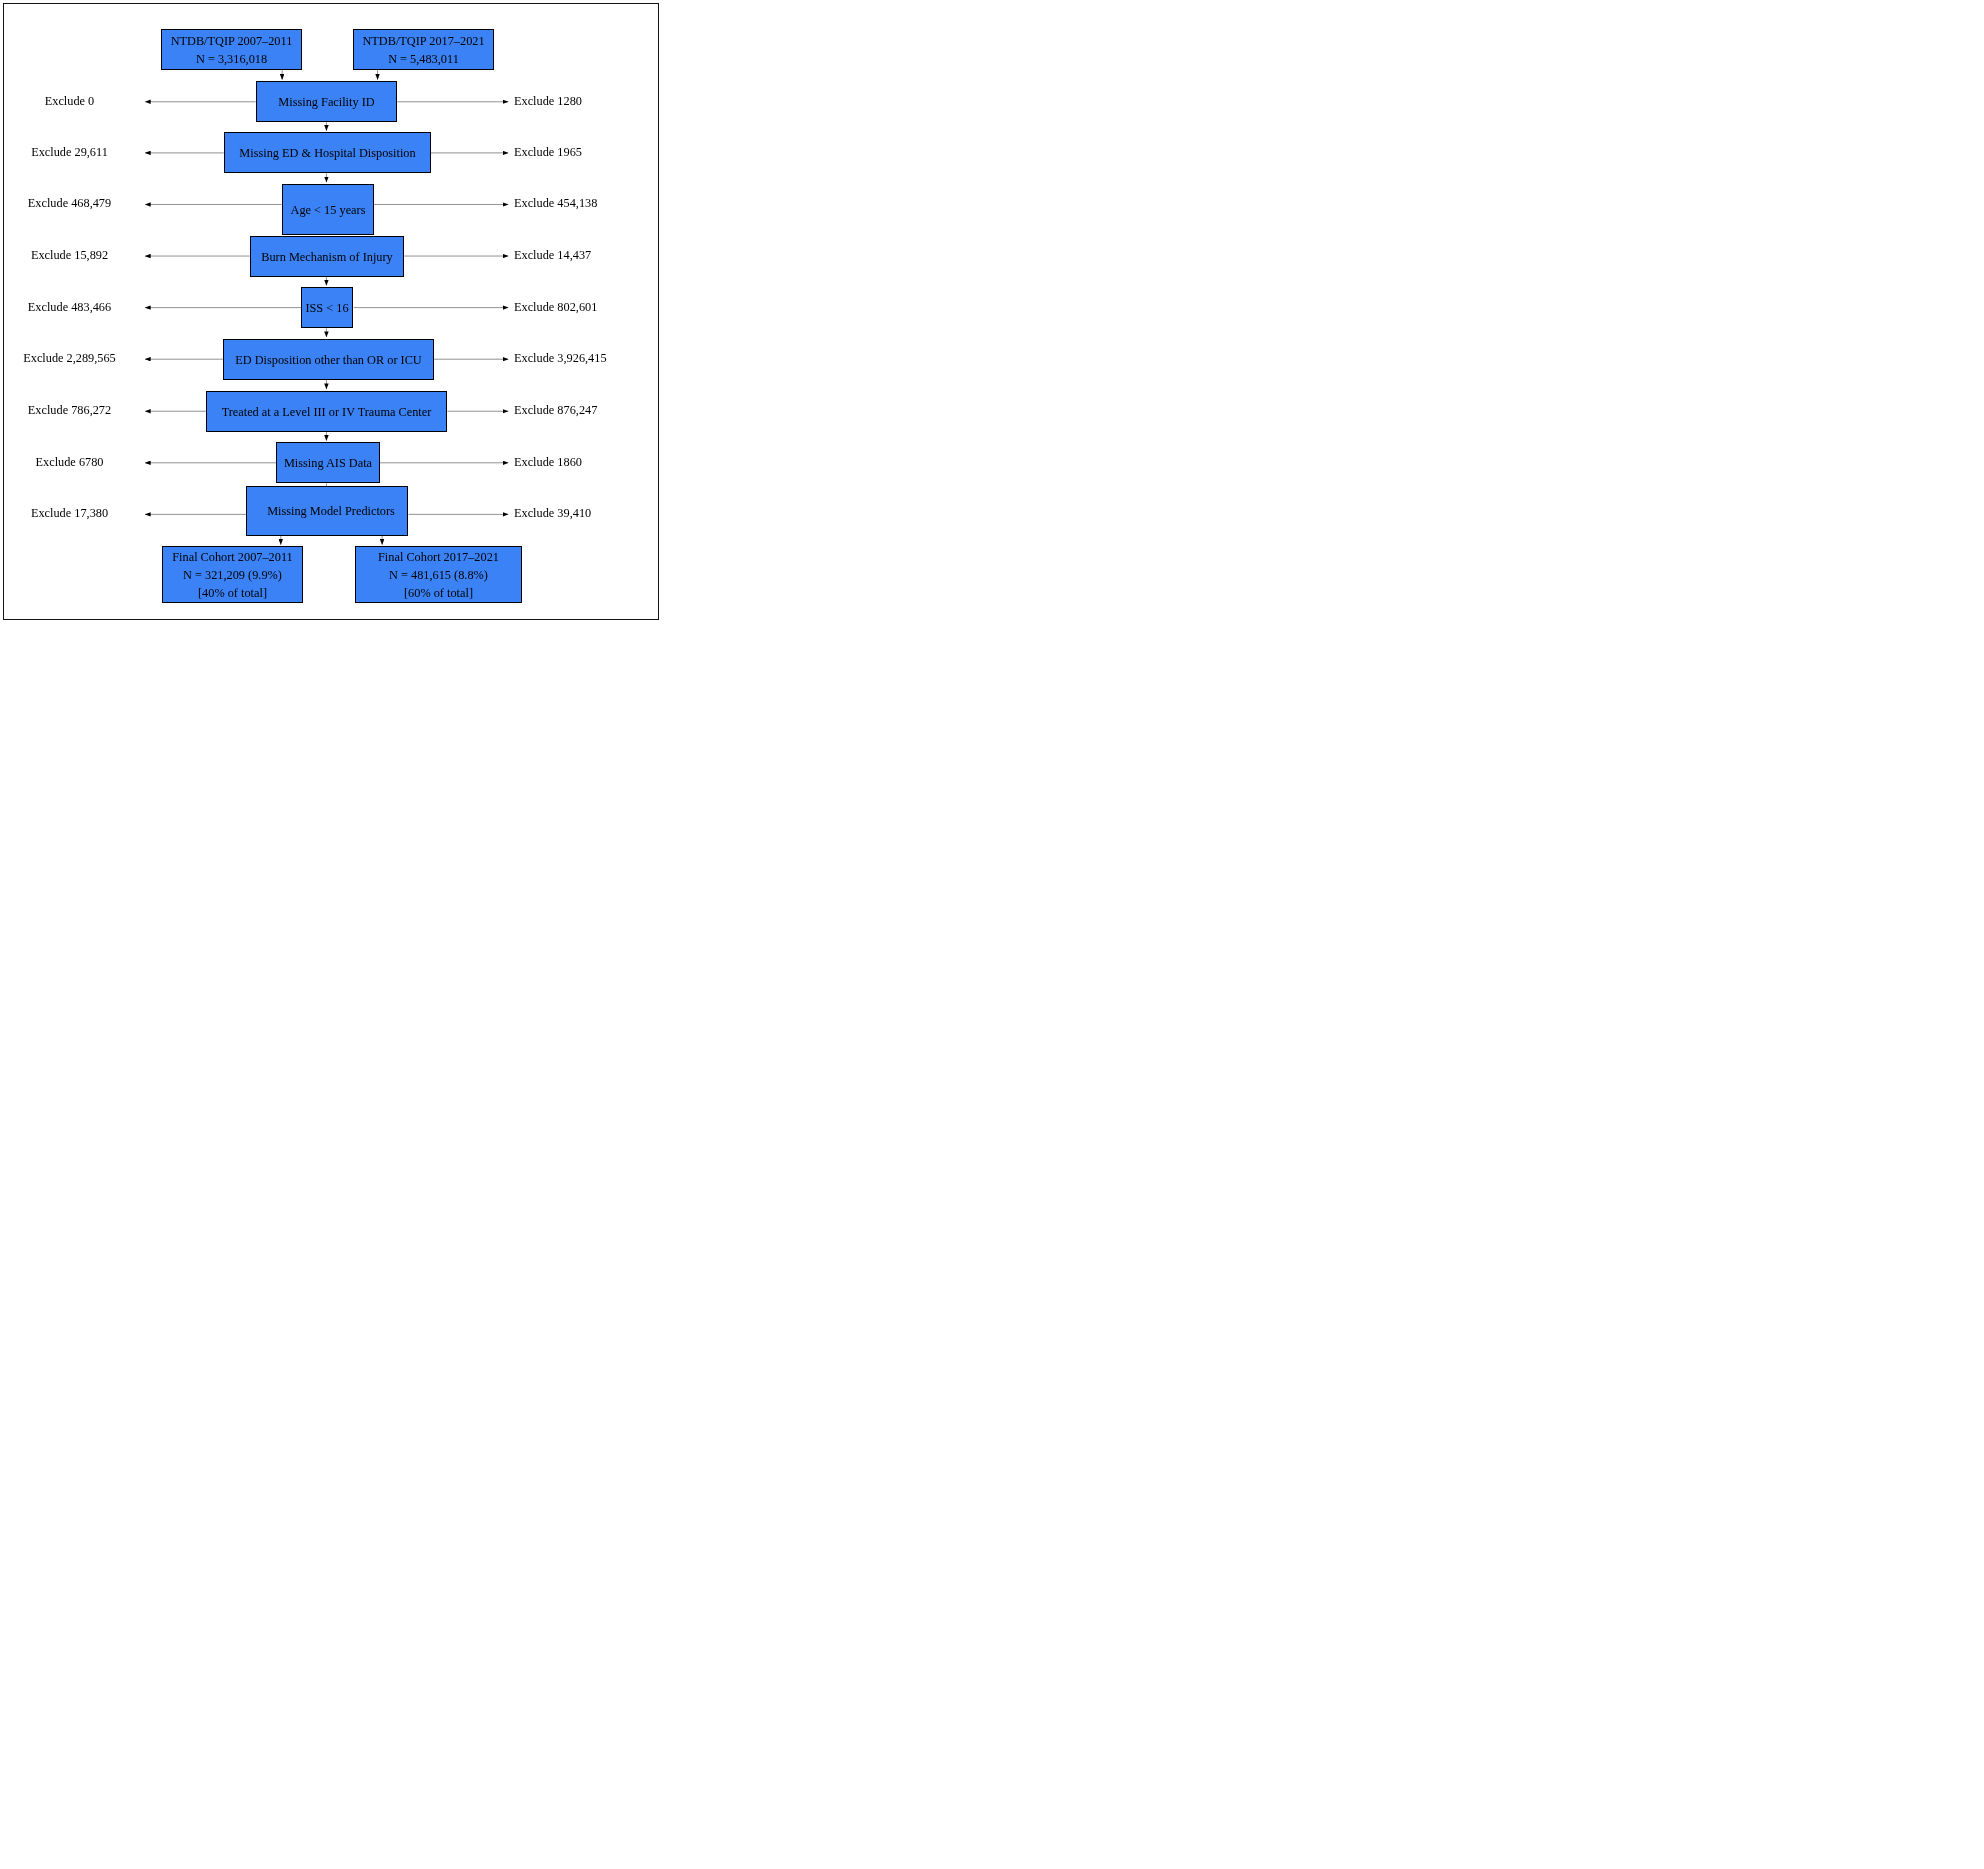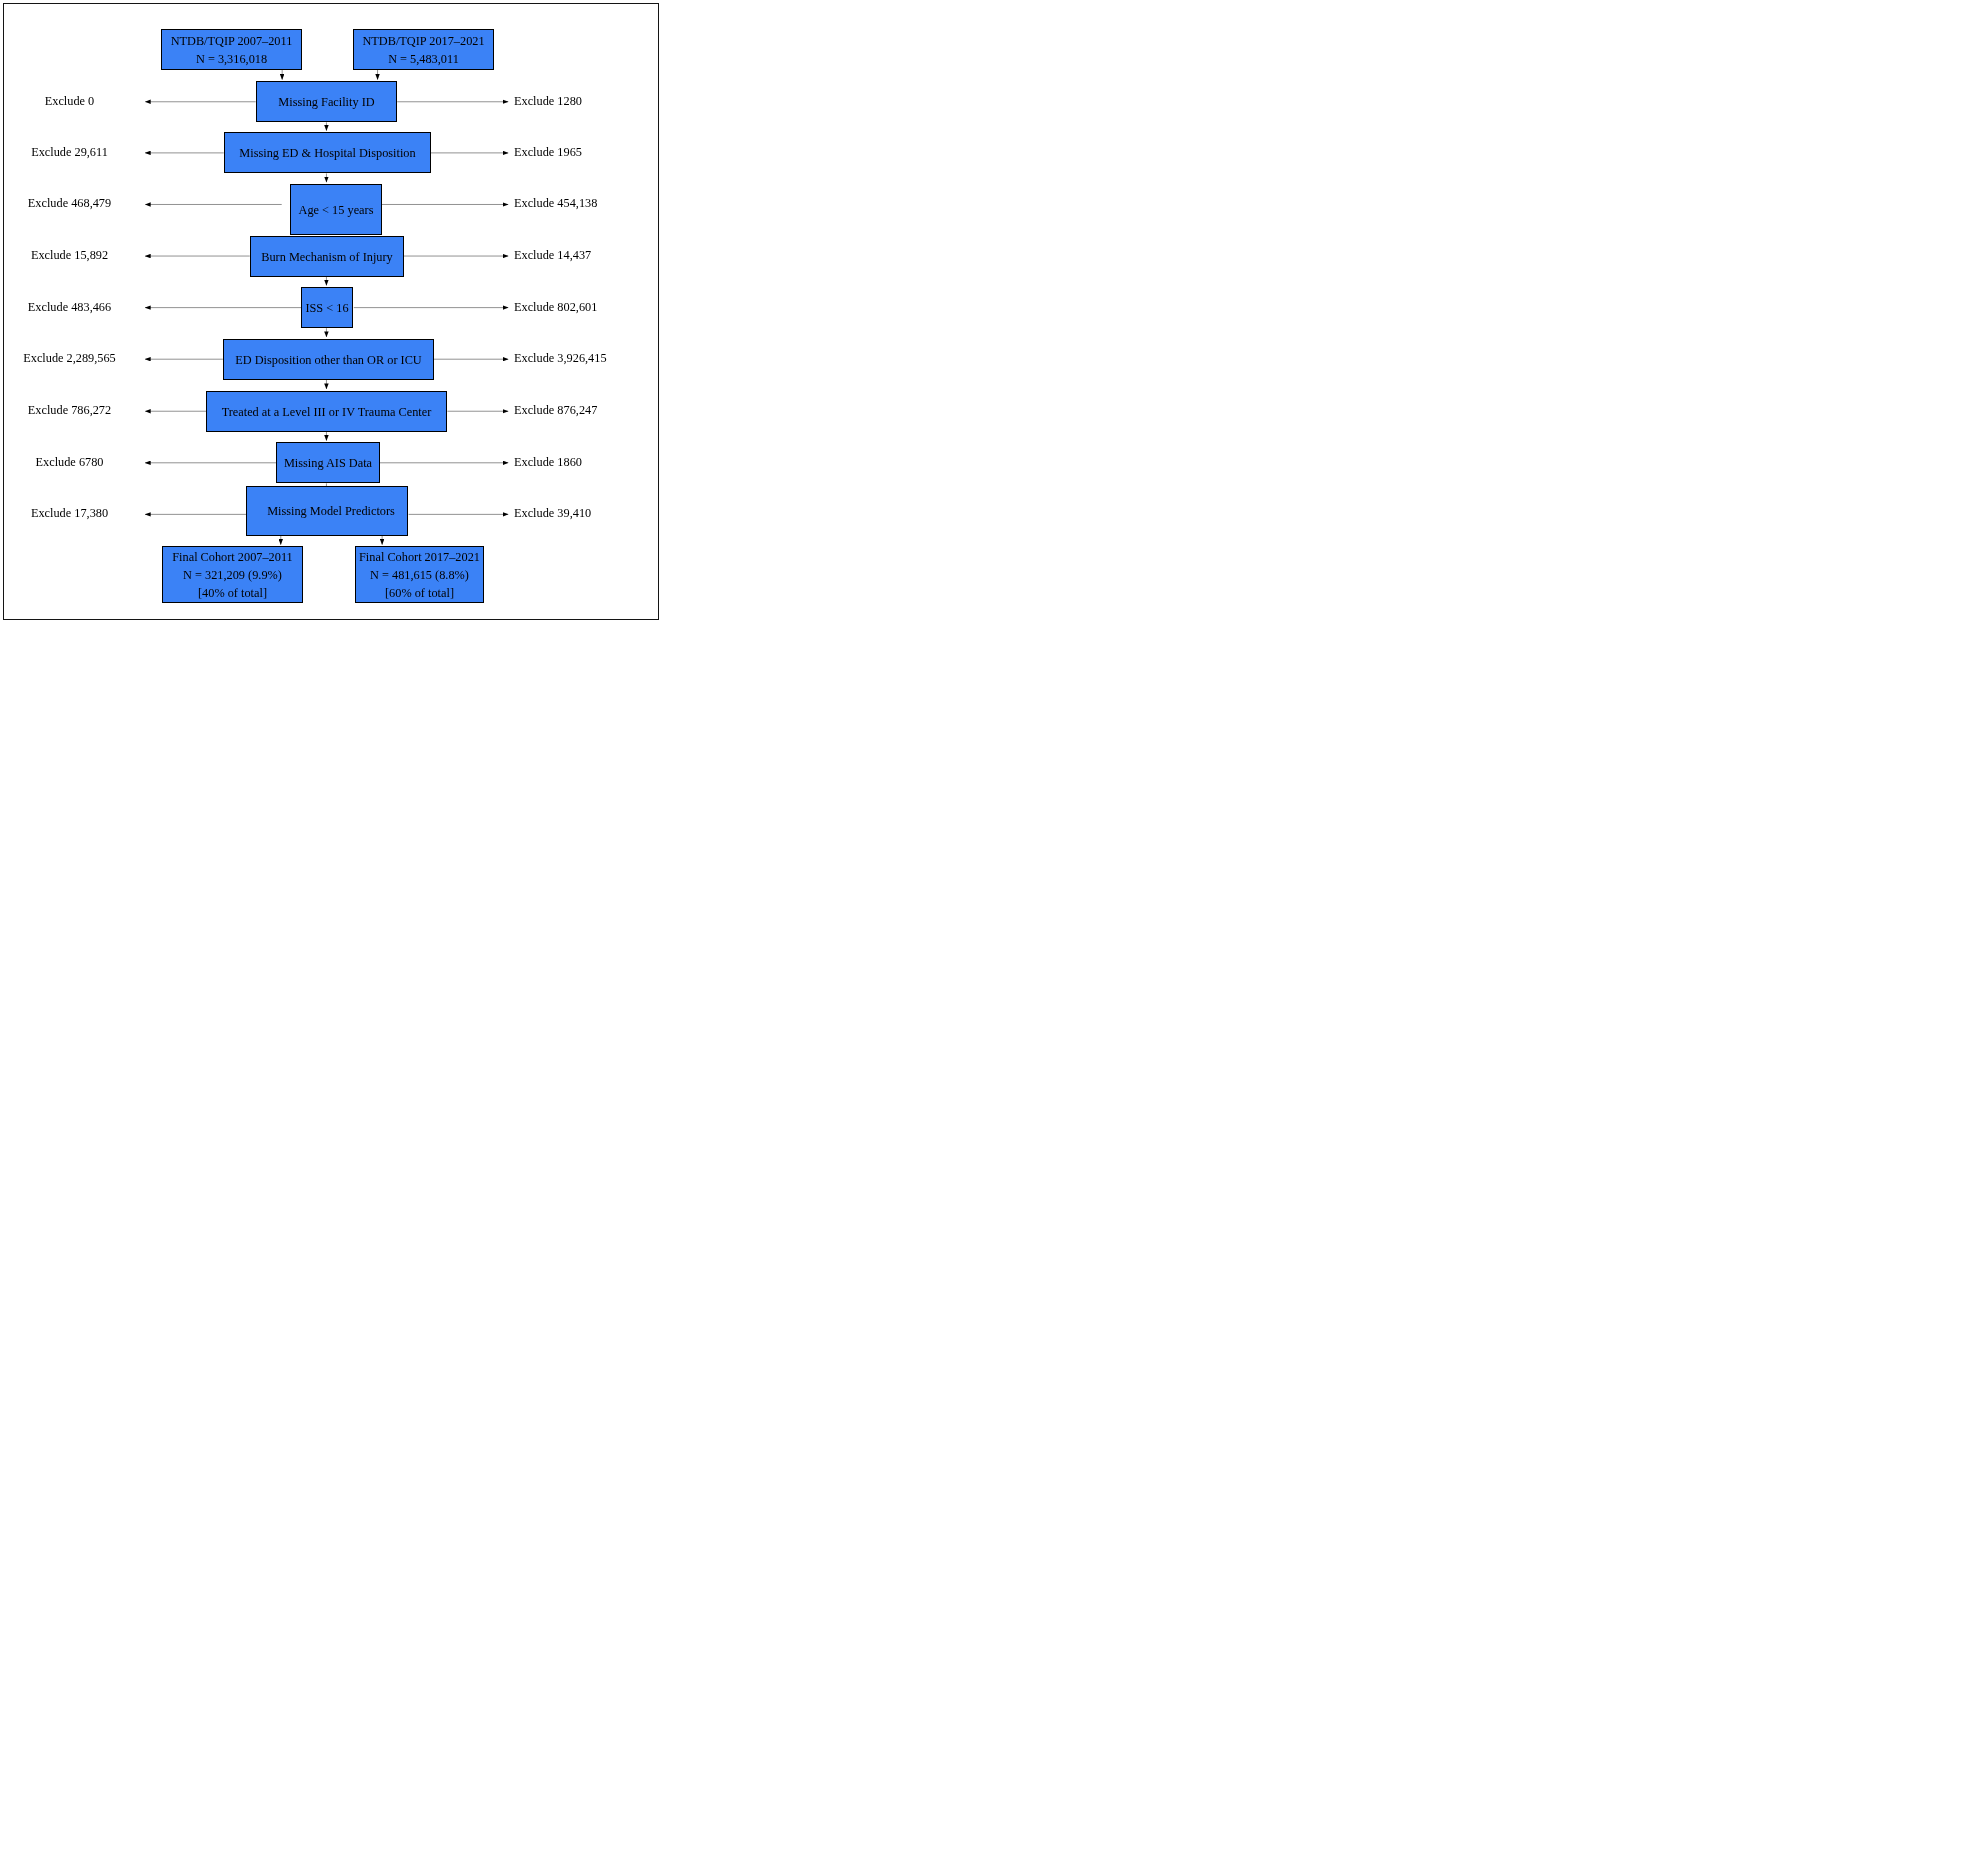--- a/index.html
+++ b/index.html
@@ -125,21 +125,21 @@
   </div>
   <div class="excl excl-left" style="top:102px;">Exclude 0</div>
   <div class="excl excl-right" style="top:102px;">Exclude 1280</div>
 
   <div class="box" style="left:224px; top:132px; width:207px; height:41px;">
     <span>Missing ED &amp; Hospital Disposition</span>
   </div>
   <div class="excl excl-left" style="top:153px;">Exclude 29,611</div>
   <div class="excl excl-right" style="top:153px;">Exclude 1965</div>
 
-  <div class="box" style="left:282px; top:184px; width:92px; height:51px;margin-left:8px;">
+  <div class="box" style="left:282px; top:184px; width:92px; height:51px;">
     <span>Age &lt; 15 years</span>
   </div>
   <div class="excl excl-left" style="top:204px;">Exclude 468,479</div>
   <div class="excl excl-right" style="top:204px;">Exclude 454,138</div>
 
   <div class="box" style="left:250px; top:236px; width:154px; height:41px;">
     <span>Burn Mechanism of Injury</span>
   </div>
   <div class="excl excl-left" style="top:256px;">Exclude 15,892</div>
   <div class="excl excl-right" style="top:256px;">Exclude 14,437</div>
@@ -172,20 +172,20 @@
     <span>Missing Model Predictors</span>
   </div>
   <div class="excl excl-left" style="top:514px;">Exclude 17,380</div>
   <div class="excl excl-right" style="top:514px;">Exclude 39,410</div>
 
   <div class="box" style="left:162px; top:546px; width:141px; height:57px;">
     <span>Final Cohort 2007–2011</span>
     <span>N = 321,209 (9.9%)</span>
     <span>[40% of total]</span>
   </div>
-  <div class="box" style="left:355px; top:546px; width:129px; height:57px;">
+  <div class="box" style="left:355px; top:546px; width:167px; height:57px;">
     <span>Final Cohort 2017–2021</span>
     <span>N = 481,615 (8.8%)</span>
     <span>[60% of total]</span>
   </div>
 
 </div>
 
 
 </body></html>

